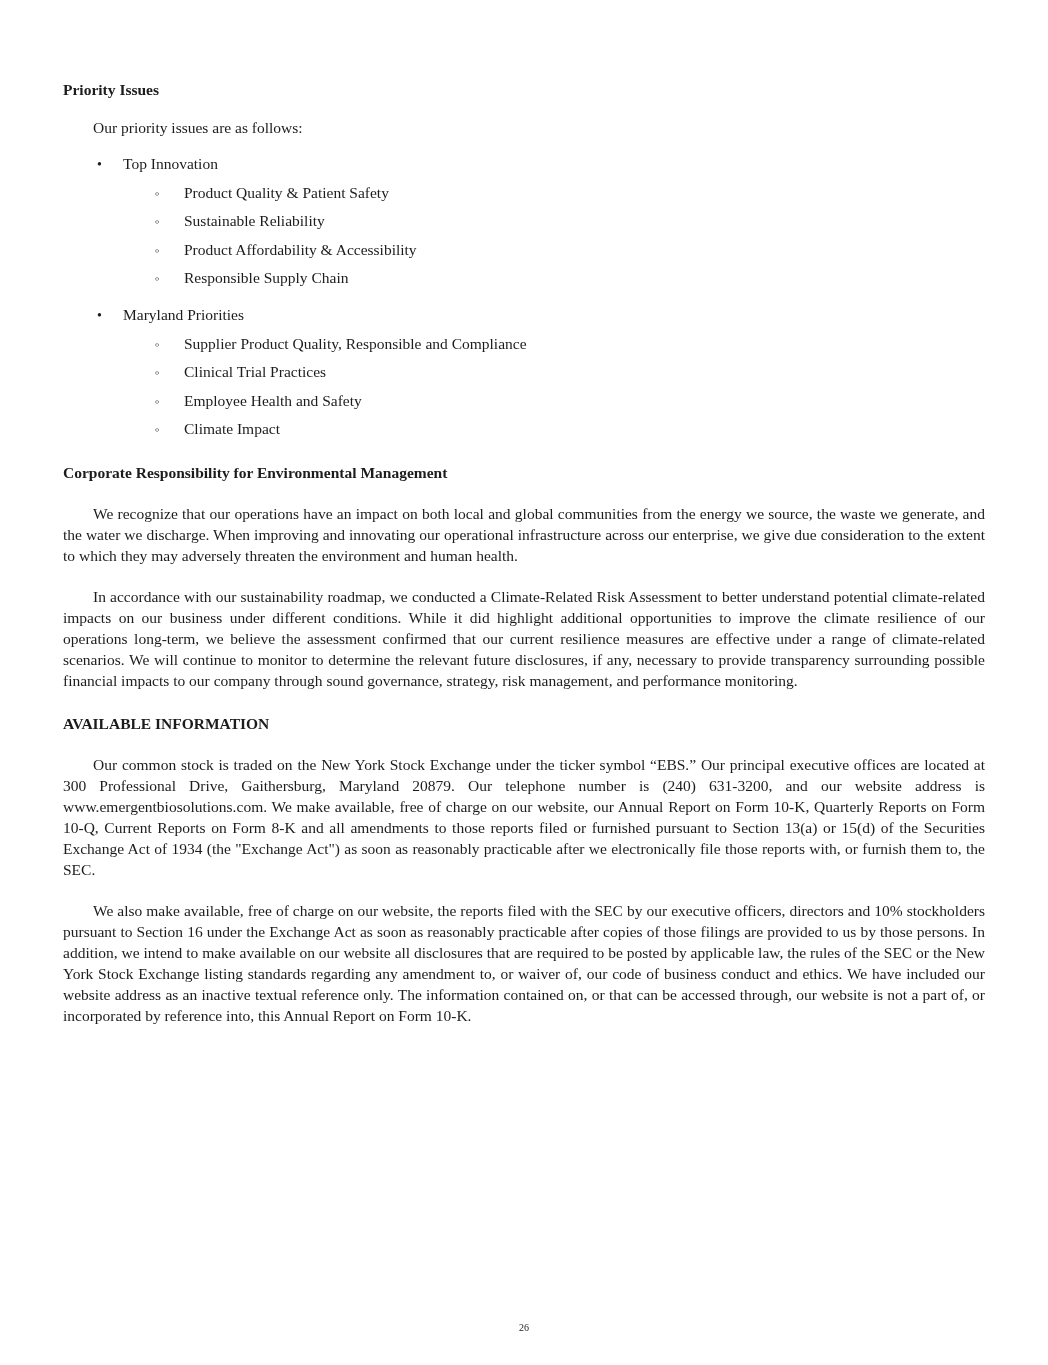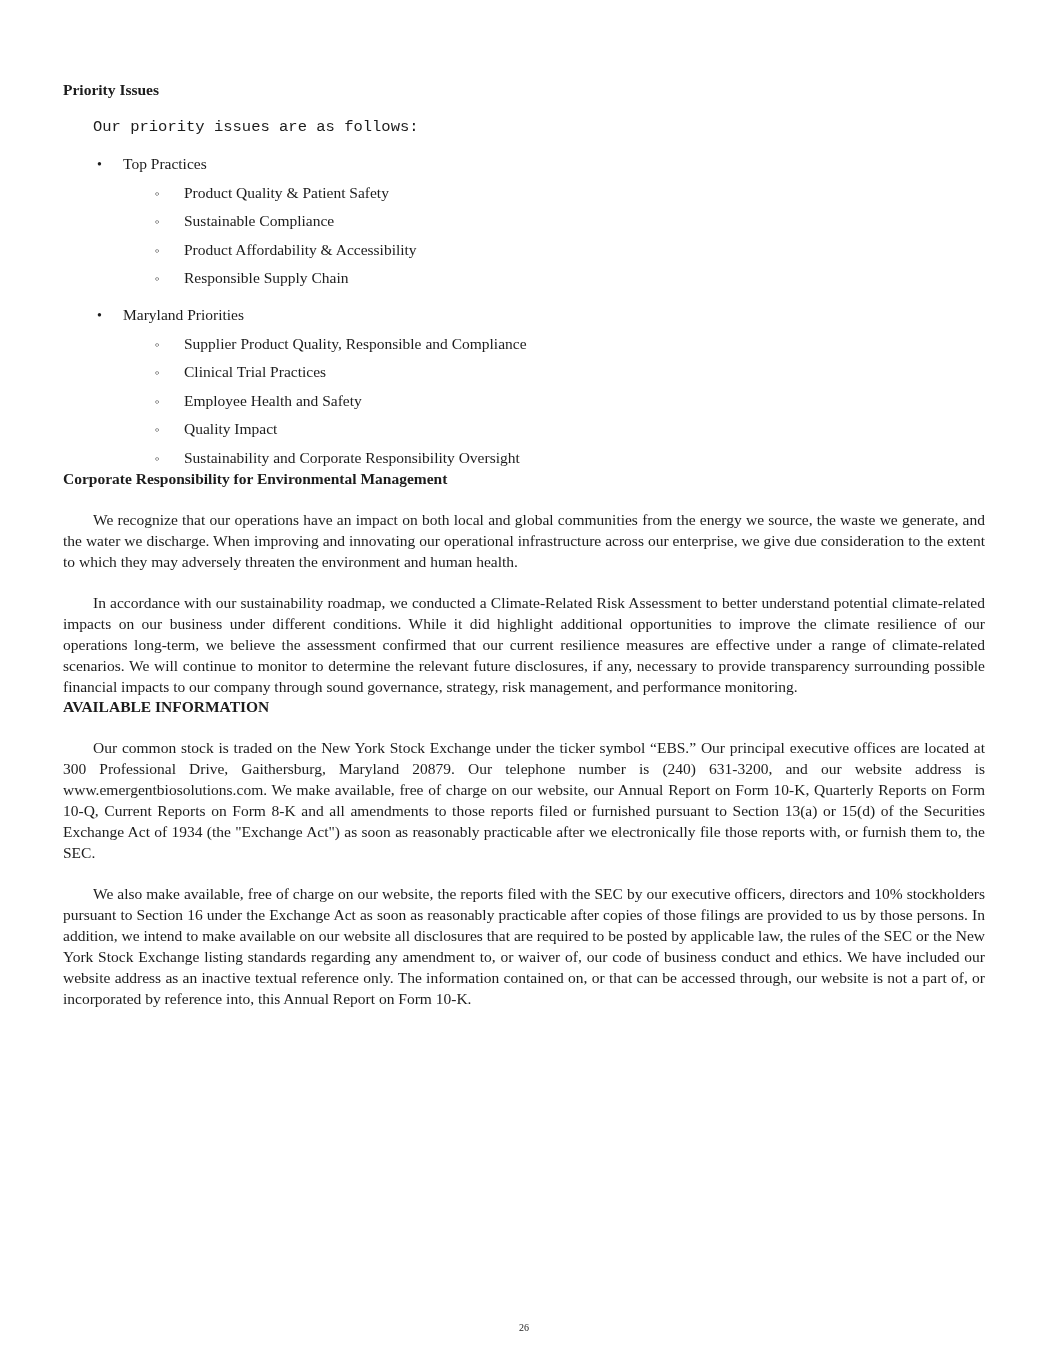--- a/index.html
+++ b/index.html
@@ -21,30 +21,29 @@
   }
   .heading {
     font-weight: bold;
     margin: 0 0 0 0;
     line-height: 20px;
   }
   .intro {
     margin: 17px 0 0 0;
     text-indent: 30px;
     line-height: 21px;
-    font-family: Liberation Mono, monospace;
   }
   .para {
     margin: 20px 0 0 0;
     text-indent: 30px;
     line-height: 21px;
     text-align: justify;
     text-align-last: left;
   }
-  .sect-gap { }
+  .sect-gap { margin-top: 23px; }
   .list { margin: 0; padding: 0; }
   .li {
     line-height: 21px;
     white-space: nowrap;
   }
   .li-l1 { margin-top: 15px; }
   .li-l2 { margin-top: 6.5px; }
   .marker-l1 {
     display: inline-block;
     width: 26px;
@@ -73,27 +72,27 @@
 
 <div class="page">
 
   <div class="heading">Priority Issues</div>
 
   <p class="intro">Our priority issues are as follows:</p>
 
   <div class="list">
 
     <div class="li li-l1">
-      <span class="marker-l1">•</span><span>Top Practices</span>
+      <span class="marker-l1">•</span><span>Top Innovation</span>
     </div>
     <div class="li li-l2">
       <span class="marker-l2">◦</span><span>Product Quality &amp; Patient Safety</span>
     </div>
     <div class="li li-l2">
-      <span class="marker-l2">◦</span><span>Sustainable Compliance</span>
+      <span class="marker-l2">◦</span><span>Sustainable Reliability</span>
     </div>
     <div class="li li-l2">
       <span class="marker-l2">◦</span><span>Product Affordability &amp; Accessibility</span>
     </div>
     <div class="li li-l2">
       <span class="marker-l2">◦</span><span>Responsible Supply Chain</span>
     </div>
 
     <div class="li li-l1">
       <span class="marker-l1">•</span><span>Maryland Priorities</span>
@@ -101,24 +100,21 @@
     <div class="li li-l2">
       <span class="marker-l2">◦</span><span>Supplier Product Quality, Responsible and Compliance</span>
     </div>
     <div class="li li-l2">
       <span class="marker-l2">◦</span><span>Clinical Trial Practices</span>
     </div>
     <div class="li li-l2">
       <span class="marker-l2">◦</span><span>Employee Health and Safety</span>
     </div>
     <div class="li li-l2">
-      <span class="marker-l2">◦</span><span>Quality Impact</span>
-    </div>
-    <div class="li li-l2">
-      <span class="marker-l2">◦</span><span>Sustainability and Corporate Responsibility Oversight</span>
+      <span class="marker-l2">◦</span><span>Climate Impact</span>
     </div>
 
   </div>
 
   <div class="heading sect-gap">Corporate Responsibility for Environmental Management</div>
 
   <p class="para">We recognize that our operations have an impact on both local and global communities from the energy we source, the waste we generate, and the water we discharge. When improving and innovating our operational infrastructure across our enterprise, we give due consideration to the extent to which they may adversely threaten the environment and human health.</p>
 
   <p class="para">In accordance with our sustainability roadmap, we conducted a Climate-Related Risk Assessment to better understand potential climate-related impacts on our business under different conditions. While it did highlight additional opportunities to improve the climate resilience of our operations long-term, we believe the assessment confirmed that our current resilience measures are effective under a range of climate-related scenarios. We will continue to monitor to determine the relevant future disclosures, if any, necessary to provide transparency surrounding possible financial impacts to our company through sound governance, strategy, risk management, and performance monitoring.</p>
 

